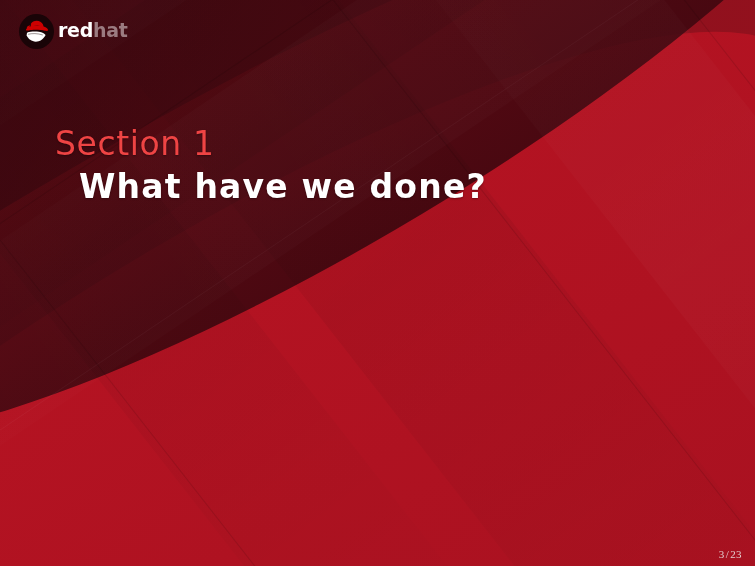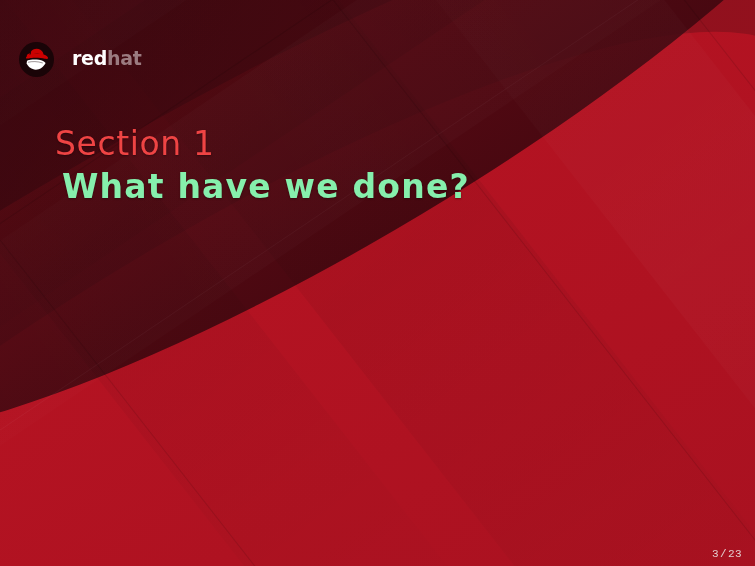--- a/index.html
+++ b/index.html
@@ -86,24 +86,24 @@
     position: absolute;
     width: 1500px;
     transform-origin: 0 0;
     pointer-events: none;
   }
 
   
   .logo {
     position: absolute;
     left: 19px;
-    top: 40px;
+    top: 12px;
     display: flex;
     align-items: center;
-    gap: 18px;
+    gap: 4px;
     height: 38px;
   }
   .logo-mark {
     width: 35px;
     height: 35px;
     flex: 0 0 35px;
   }
   .logo-word {
     font-family: "DejaVu Sans", sans-serif;
     font-size: 19px;
@@ -126,38 +126,38 @@
   .section-line {
     color: #ef4444;
     font-family: "DejaVu Sans", sans-serif;
     font-size: 33px;
     font-weight: 400;
     letter-spacing: 0.6px;
     line-height: 1.0;
     text-shadow: 0 1px 2px rgba(0,0,0,0.35);
   }
   .subtitle-line {
-    color: #86efac;
+    color: #ffffff;
     font-family: "DejaVu Sans", sans-serif;
     font-size: 33px;
     font-weight: bold;
     letter-spacing: 1.2px;
     line-height: 1.0;
     margin-top: 10px;
-    margin-left: 7px;
+    margin-left: 24px;
     text-shadow: 0 1px 2px rgba(0,0,0,0.35);
   }
 
   
   .page-number {
     position: absolute;
     right: 13px;
     bottom: 6px;
     color: #e8dcdc;
-    font-family: Liberation Mono, monospace;
+    font-family: Liberation Serif, serif;
     font-size: 11px;
     letter-spacing: 0.4px;
     opacity: 0.92;
   }
   .page-number .sep { padding: 0 1px; }
 </style>
 </head>
 <body>
 
 <div class="slide">

